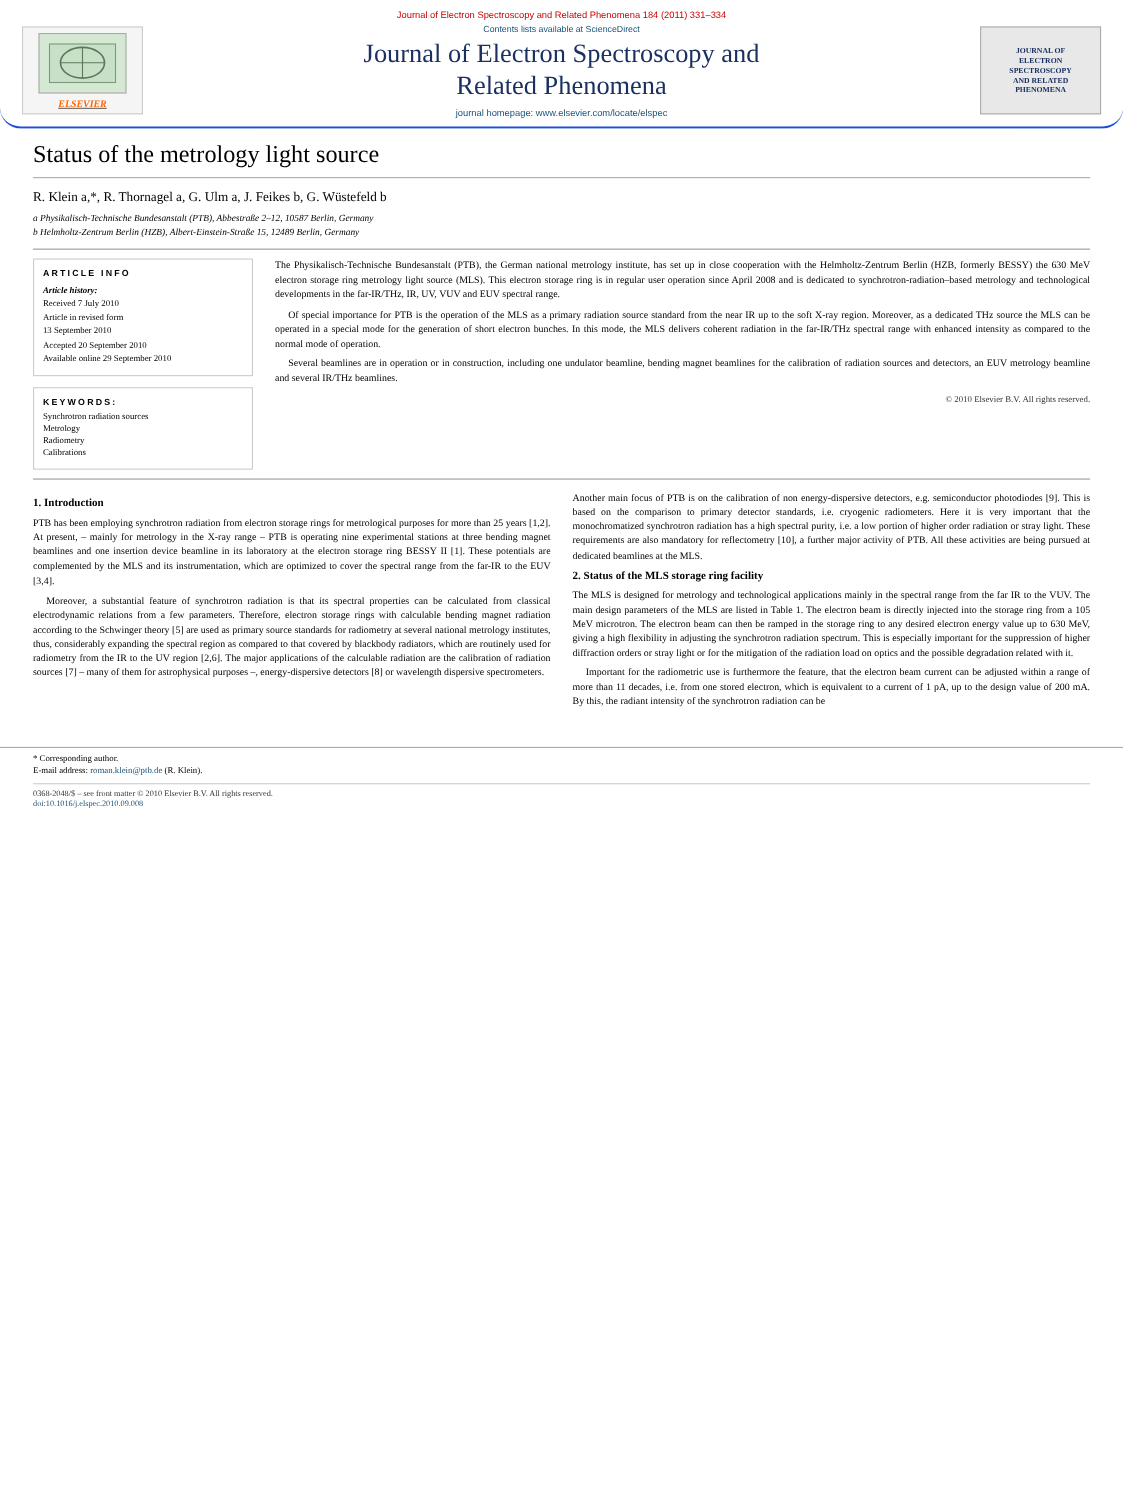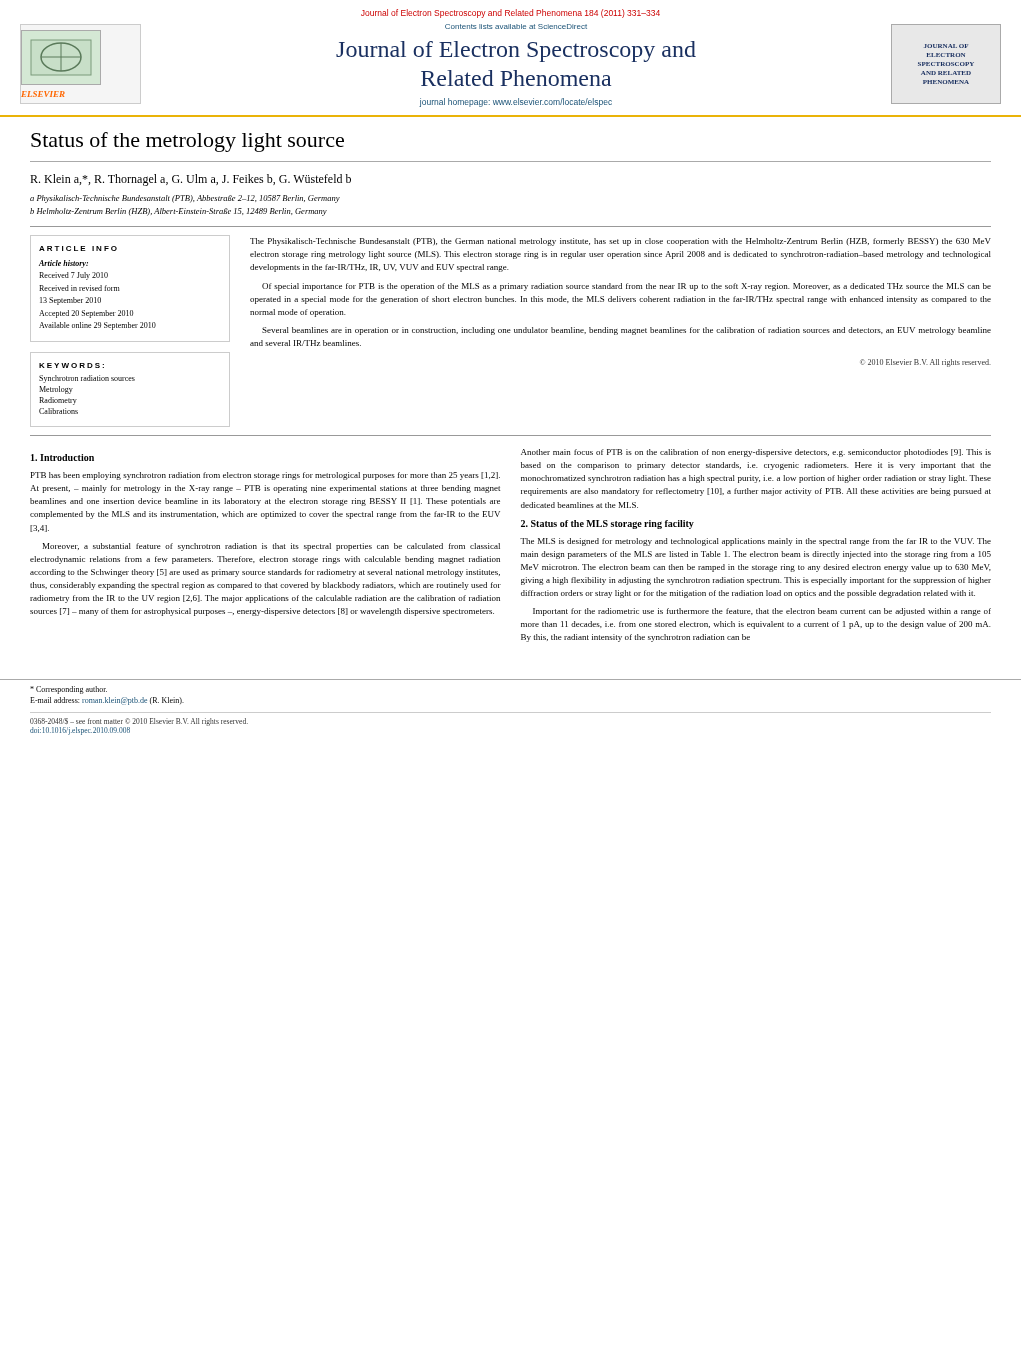--- a/index.html
+++ b/index.html
@@ -15,46 +15,49 @@
     .page {
       width: 1021px;
       min-height: 1351px;
       background: #fff;
       padding: 0;
     }
 
     
     .header {
       padding: 8px 20px 0 20px;
-      border-bottom: 2px solid #eab308;
+      border-bottom: 2px solid #1d4ed8;
       margin-bottom: 0;
+      border-radius: 19px;
     }
     .header-top {
       text-align: center;
       font-size: 8.5px;
       color: #c00;
       margin-bottom: 4px;
       font-family: Arial, sans-serif;
     }
     .header-main {
       display: flex;
       align-items: center;
       justify-content: space-between;
       padding-bottom: 8px;
     }
     .header-logo-left {
-      width: 121px;
+      width: 110px;
       height: 80px;
       border: 1px solid #ccc;
       display: flex;
       flex-direction: column;
+      align-items: center;
       justify-content: center;
       font-size: 7px;
       color: #666;
       background: #f5f5f5;
+      text-decoration: underline;
     }
     .header-logo-left .elsevier-logo {
       font-size: 9px;
       font-weight: bold;
       color: #f60;
       font-style: italic;
     }
     .header-center {
       flex: 1;
       text-align: center;
@@ -352,21 +355,21 @@
 
     <hr class="divider">
 
     <div class="two-col">
 
       <div class="col-left">
         <div class="article-info">
           <div class="article-info-title">ARTICLE INFO</div>
           <div class="section-label">Article history:</div>
           <div class="date-item">Received 7 July 2010</div>
-          <div class="date-item">Received in revised form</div>
+          <div class="date-item">Article in revised form</div>
           <div class="date-item">13 September 2010</div>
           <div class="date-item">Accepted 20 September 2010</div>
           <div class="date-item">Available online 29 September 2010</div>
         </div>
         <div class="keywords-box">
           <div class="keywords-title">Keywords:</div>
           <div class="keyword-item">Synchrotron radiation sources</div>
           <div class="keyword-item">Metrology</div>
           <div class="keyword-item">Radiometry</div>
           <div class="keyword-item">Calibrations</div>

